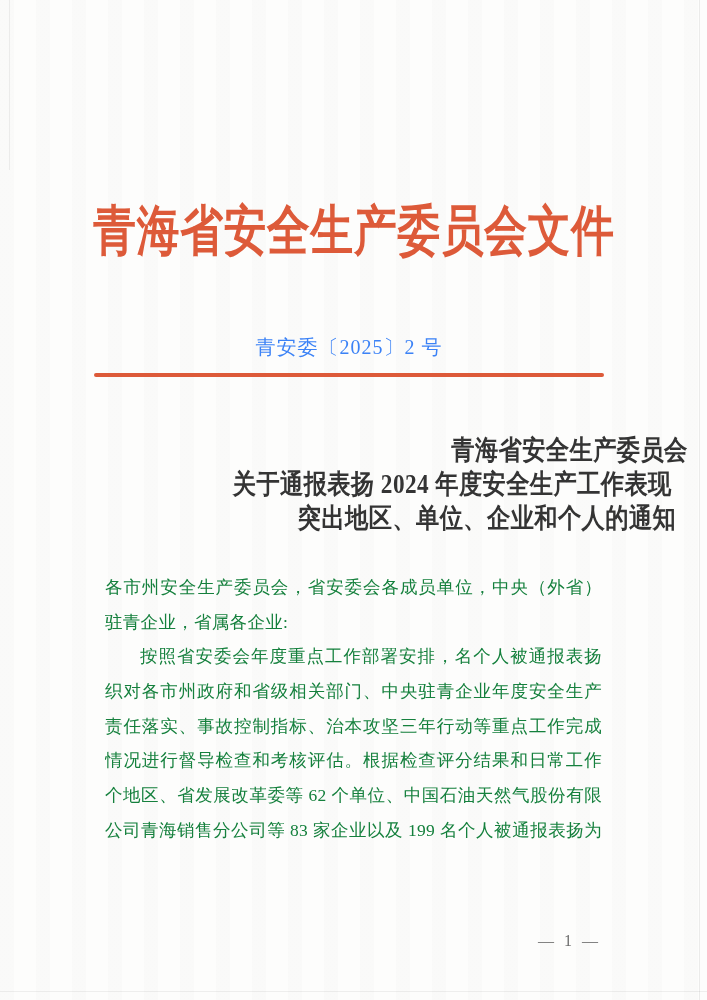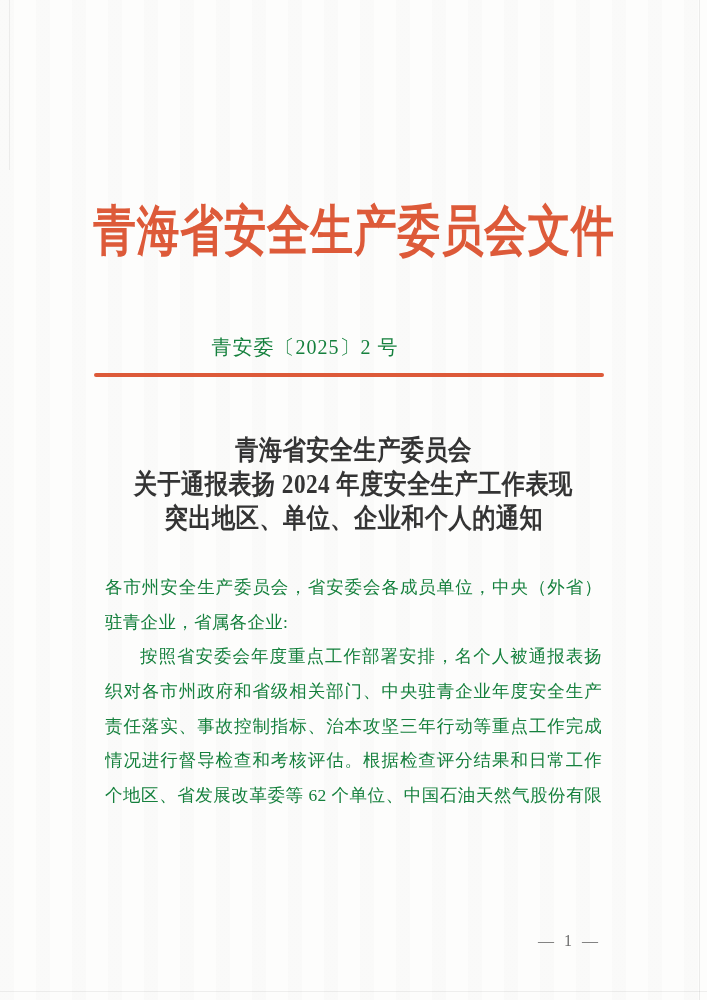--- a/index.html
+++ b/index.html
@@ -52,32 +52,33 @@
     display: inline-block;
     transform: scaleX(0.79);
     transform-origin: 50% 50%;
     white-space: nowrap;
     letter-spacing: 1px;
   }
   .docnum {
     position: absolute; top: 334px; left: 0; width: 610px;
     text-align: center;
     font-size: 20px;
-    color: #15803d;
+    color: #3b82f6;
     letter-spacing: 1px;
+    padding-left: 44px;
   }
   .redline {
     position: absolute; top: 373px; left: 94px;
     width: 510px; height: 4px;
     background: var(--accent, #dd5a39);
     border-radius: 2px;
   }
   .doc-title {
     position: absolute; top: 433px; left: 0; width: 707px;
-    text-align: center;
+    text-align: right;
     font-weight: bold;
     color: #343434;
     font-size: 27px;
     line-height: 34px;
   }
   .doc-title .squeeze { transform: scaleX(0.86); letter-spacing: 0.5px; }
   .body-block {
     position: absolute; top: 570px; left: 105px; width: 497px;
     font-size: 17.5px;
     line-height: 34.7px;
@@ -128,17 +129,18 @@
   </div>
 
   <div class="body-block">
     <div class="bline">各市州安全生产委员会，省安委会各成员单位，中央（外省）</div>
     <div class="bline open-end">驻青企业，省属各企业:</div>
     <div class="bline para-indent">按照省安委会年度重点工作部署安排，名个人被通报表扬为</div>
     <div class="bline">织对各市州政府和省级相关部门、中央驻青企业年度安全生产</div>
     <div class="bline">责任落实、事故控制指标、治本攻坚三年行动等重点工作完成</div>
     <div class="bline">情况进行督导检查和考核评估。根据检查评分结果和日常工作</div>
     <div class="bline">个地区、省发展改革委等 62 个单位、中国石油天然气股份有限</div>
+    <div class="bline">公司青海销售分公司等 83 家企业以及 199 名个人被通报表扬为</div>
   </div>
 
   <div class="pagenum">— 1 —</div>
 
 </div>
 
 </body></html>

